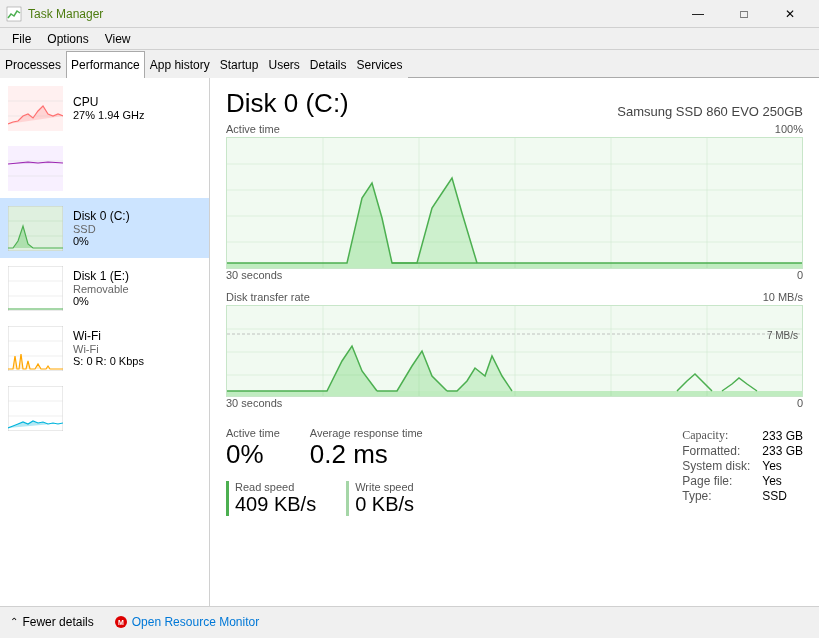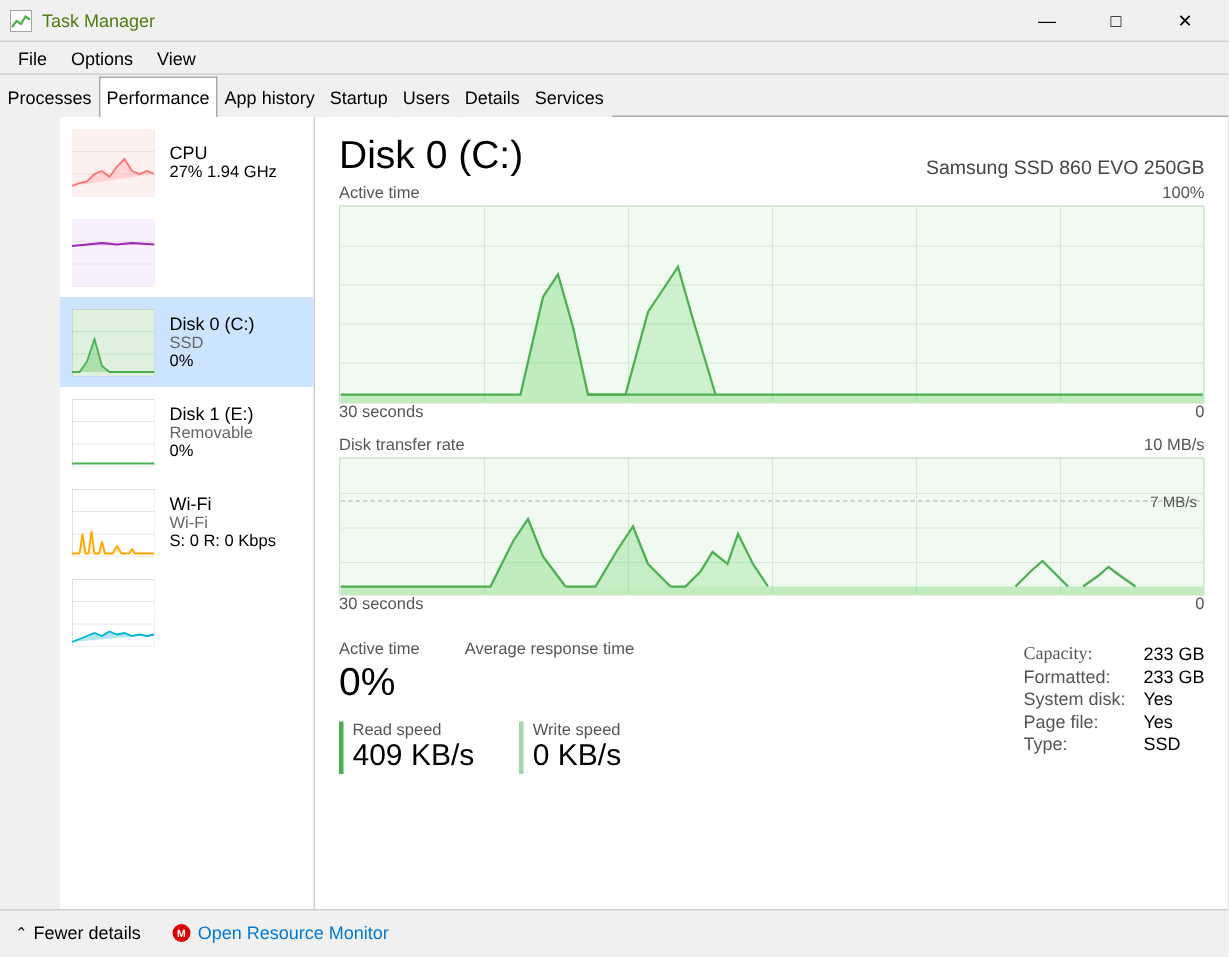--- a/index.html
+++ b/index.html
@@ -14,21 +14,21 @@
     
     .menubar { display: flex; gap: 0; padding: 0 4px; background: #f0f0f0; border-bottom: 1px solid #d0d0d0; height: 22px; align-items: center; }
     .menubar-item { padding: 2px 8px; cursor: pointer; font-size: 12px; }
 
     
     .tabs { display: flex; align-items: flex-end; background: #f0f0f0; border-bottom: 1px solid #aaa; padding: 0 0; }
     .tab { padding: 6px 4px; cursor: pointer; font-size: 12px; border: 1px solid transparent; border-bottom: none; position: relative; top: 1px; background: #f0f0f0; }
     .tab.active { background: #fff; border-color: #aaa; border-bottom-color: #fff; font-weight: 400; z-index: 1; }
 
     
-    .main { display: flex; height: calc(638px - 28px - 22px - 30px - 30px); background: #8b5cf6; margin-left: 40px; }
+    .main { display: flex; height: calc(638px - 28px - 22px - 30px - 30px); background: #fef9c3; }
 
     
     .sidebar { width: 210px; border-right: 1px solid #d0d0d0; overflow-y: auto; background: #fff; }
     .sidebar-item { display: flex; align-items: center; padding: 6px 8px; cursor: pointer; border-bottom: none; min-height: 60px; }
     .sidebar-item.active { background: #cce4ff; }
     .sidebar-thumb { width: 55px; height: 45px; margin-right: 10px; flex-shrink: 0; position: relative; overflow: hidden; }
     .sidebar-info { flex: 1; }
     .sidebar-info .name { font-size: 12px; font-weight: 400; color: #000; }
     .sidebar-info .sub { font-size: 11px; color: #666; }
     .sidebar-info .val { font-size: 11px; color: #000; }
@@ -280,20 +280,21 @@
     <div style="display:flex; align-items:flex-start; padding-top:8px;">
       <div style="display:flex; flex-direction:column; gap:8px;">
 
         <div style="display:flex; gap:30px;">
           <div class="stat-block">
             <div class="stat-label">Active time</div>
             <div class="stat-value">0%</div>
           </div>
           <div class="stat-block">
             <div class="stat-label">Average response time</div>
+            <div class="stat-value">0.2 ms</div>
           </div>
         </div>
 
         <div class="speed-row">
           <div class="speed-block">
             <div class="speed-label">Read speed</div>
             <div class="speed-value">409 KB/s</div>
           </div>
           <div class="speed-block write">
             <div class="speed-label">Write speed</div>

